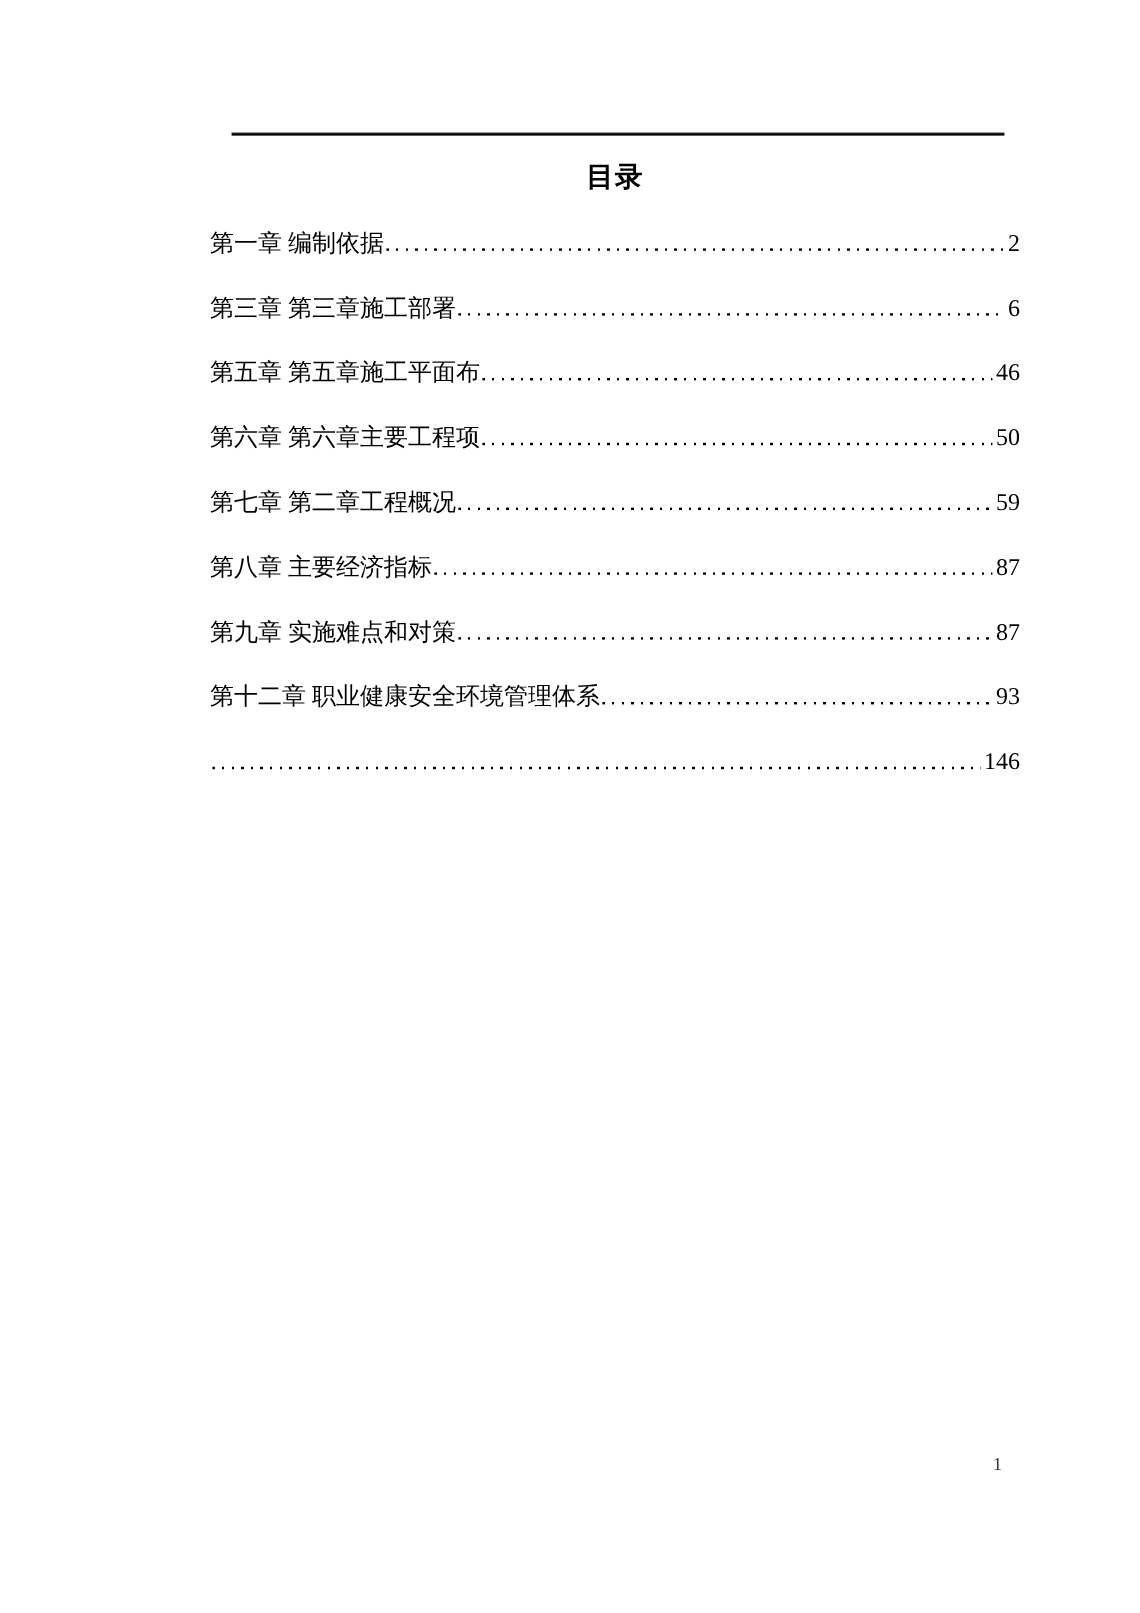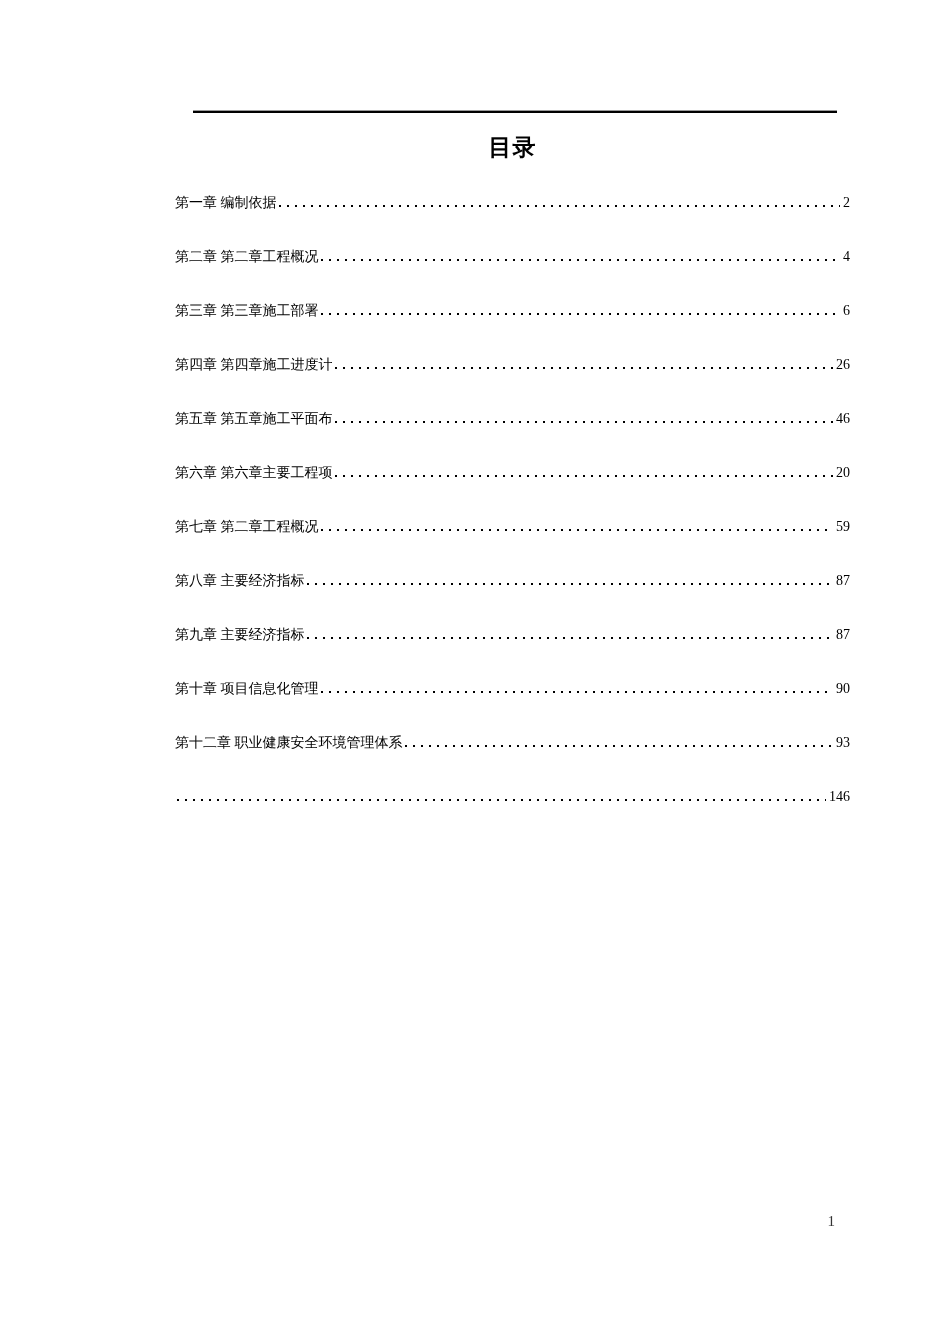--- a/index.html
+++ b/index.html
@@ -42,21 +42,21 @@
     top: 178px;
     left: 175px;
     width: 675px;
   }
   .toc-entry {
     box-sizing: border-box;
     height: 54px;
     padding-top: 14px;
     display: flex;
     align-items: baseline;
-    font-size: 14px;
+    font-size: 20px;
     line-height: 22px;
     white-space: nowrap;
     cursor: pointer;
   }
   .toc-label {
     flex: 0 0 auto;
   }
   .toc-leader {
     flex: 1 1 auto;
     height: 13px;
@@ -83,73 +83,58 @@
 <div class="page">
   <div class="top-rule"></div>
   <div class="doc-title">目录</div>
   <div class="toc-list" id="toc-list">
   <div class="toc-entry">
     <span class="toc-label">第一章 编制依据</span>
     <span class="toc-leader"></span>
     <span class="toc-page">2</span>
   </div>
 
-  <div class="toc-entry">
-    <span class="toc-label">第二章 第二章工程概况</span>
-    <span class="toc-leader"></span>
-    <span class="toc-page">4</span>
-  </div>
 
   <div class="toc-entry">
     <span class="toc-label">第三章 第三章施工部署</span>
     <span class="toc-leader"></span>
     <span class="toc-page">6</span>
   </div>
 
-  <div class="toc-entry">
-    <span class="toc-label">第四章 第四章施工进度计</span>
-    <span class="toc-leader"></span>
-    <span class="toc-page">26</span>
-  </div>
 
   <div class="toc-entry">
     <span class="toc-label">第五章 第五章施工平面布</span>
     <span class="toc-leader"></span>
     <span class="toc-page">46</span>
   </div>
 
   <div class="toc-entry">
     <span class="toc-label">第六章 第六章主要工程项</span>
     <span class="toc-leader"></span>
-    <span class="toc-page">20</span>
+    <span class="toc-page">50</span>
   </div>
 
   <div class="toc-entry">
     <span class="toc-label">第七章 第二章工程概况</span>
     <span class="toc-leader"></span>
     <span class="toc-page">59</span>
   </div>
 
   <div class="toc-entry">
     <span class="toc-label">第八章 主要经济指标</span>
     <span class="toc-leader"></span>
     <span class="toc-page">87</span>
   </div>
 
   <div class="toc-entry">
-    <span class="toc-label">第九章 主要经济指标</span>
+    <span class="toc-label">第九章 实施难点和对策</span>
     <span class="toc-leader"></span>
     <span class="toc-page">87</span>
   </div>
 
-  <div class="toc-entry">
-    <span class="toc-label">第十章 项目信息化管理</span>
-    <span class="toc-leader"></span>
-    <span class="toc-page">90</span>
-  </div>
 
 
   <div class="toc-entry">
     <span class="toc-label">第十二章 职业健康安全环境管理体系</span>
     <span class="toc-leader"></span>
     <span class="toc-page">93</span>
   </div>
 
   <div class="toc-entry">
     <span class="toc-leader"></span>

